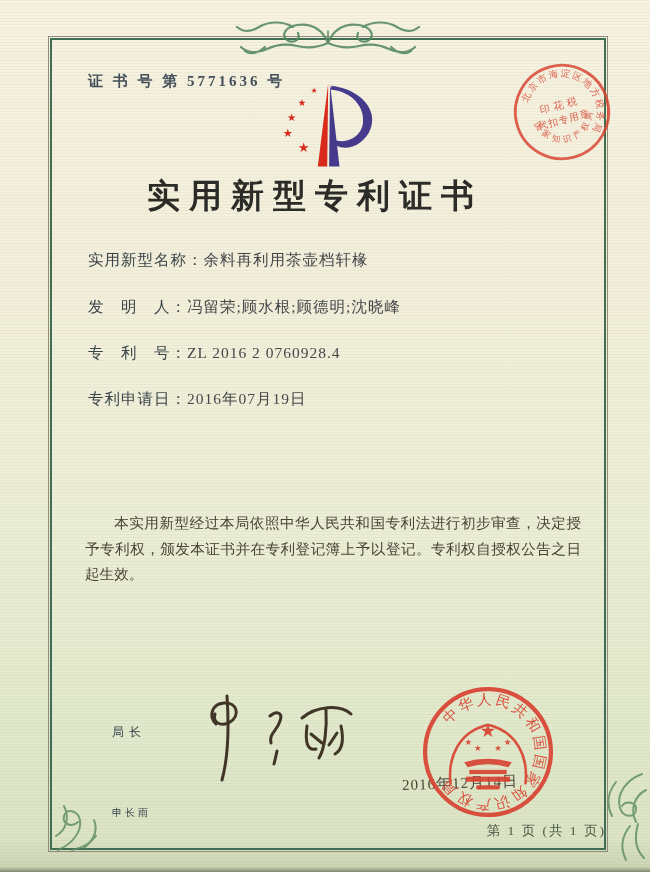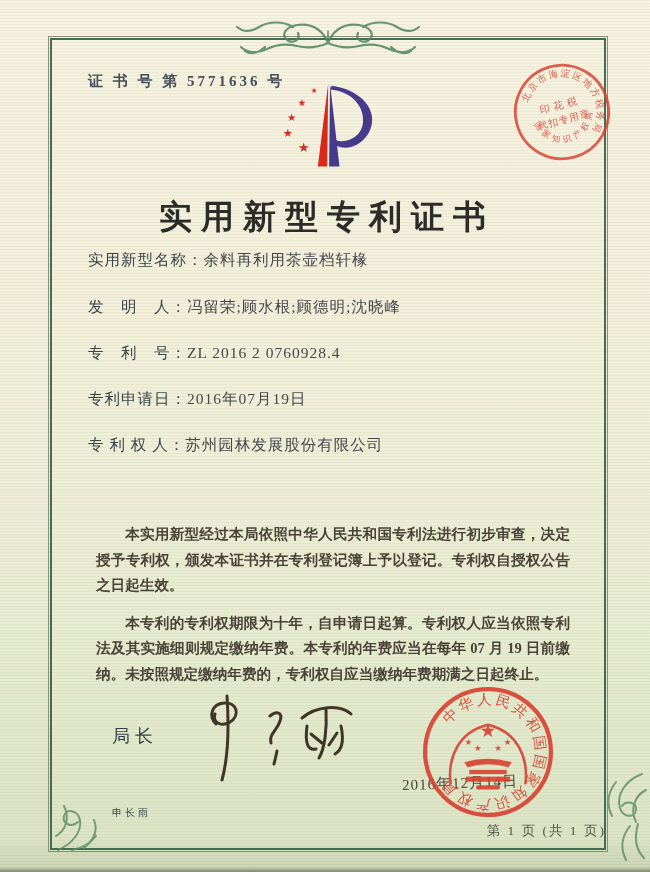--- a/index.html
+++ b/index.html
@@ -6,28 +6,28 @@
   body{width:650px;height:872px;overflow:hidden;font-family:"Liberation Serif","DejaVu Serif",serif;}
   .page{
     position:relative;width:650px;height:872px;overflow:hidden;
     background:
       repeating-linear-gradient(180deg, rgba(140,170,120,0.10) 0px, rgba(140,170,120,0.10) 1px, rgba(0,0,0,0) 1px, rgba(0,0,0,0) 3px),
       linear-gradient(180deg,#f7f2e1 0%,#f4efdc 30%,#eeeed8 55%,#e6ebd0 75%,#dce4c5 96%,#c9d2b2 100%);
   }
   .frame{position:absolute;left:48px;top:36px;width:558px;height:814px;border:1px solid #8f8d77;}
   .frame-inner{position:absolute;left:1px;top:1px;right:1px;bottom:1px;border:2px solid #3f6e55;}
   .cert-no{position:absolute;left:88px;top:72px;font-size:15px;letter-spacing:3px;color:#45505a;font-weight:600;}
-  .title{position:absolute;left:48px;top:174px;width:558px;text-align:center;font-size:33px;font-weight:700;letter-spacing:9px;color:#2b2b27;margin-top:21px;}
+  .title{position:absolute;left:36px;top:174px;width:558px;text-align:center;font-size:33px;font-weight:700;letter-spacing:9px;color:#2b2b27;}
   .field{position:absolute;left:88px;font-size:15.5px;letter-spacing:1px;color:#3b4549;white-space:nowrap;}
   .f0{top:250px}.f1{top:297px}.f2{top:343px}.f3{top:389px}.f4{top:435px}.f5{top:481px}
   .field .lbl{color:#3b4549;}
   .field .val{color:#45474b;}
   .body-text{position:absolute;left:84px;top:510px;width:498px;color:#4a4237;font-size:14.6px;line-height:25.5px;text-align:justify;}
-  .body-text p{margin:12px;text-indent:2em;font-weight:bold;}
-  .issuer-role{position:absolute;left:112px;top:724px;font-size:18px;letter-spacing:5px;color:#333f49;}
+  .body-text p{margin:1px;text-indent:2em;}
+  .issuer-role{position:absolute;left:112px;top:724px;font-size:12px;letter-spacing:5px;color:#333f49;}
   .issuer-name{position:absolute;left:112px;top:774px;font-size:10px;letter-spacing:3px;color:#333f49;margin-top:32px;}
   .seal-date{position:absolute;left:402px;top:774px;font-size:15px;letter-spacing:1px;color:#4a4336;transform:rotate(-2deg);}
   .footer{position:absolute;left:48px;top:822px;width:558px;text-align:right;font-size:13.5px;letter-spacing:2px;color:#4c5a46;}
   .logo{position:absolute;left:272px;top:80px;}
   .stamp{position:absolute;left:506px;top:56px;transform:rotate(-15deg);opacity:.82;}
   .seal{position:absolute;left:420px;top:684px;opacity:.9;}
   .signature{position:absolute;left:190px;top:688px;}
   .orn-top{position:absolute;left:213px;top:13px;}
   .orn-bl{position:absolute;left:52px;top:778px;opacity:.8;}
   .orn-br{position:absolute;left:572px;top:766px;opacity:.8;}
@@ -105,27 +105,23 @@
   </div>
   <div class="field f1">
     <span class="lbl">发　明　人：</span><span class="val">冯留荣;顾水根;顾德明;沈晓峰</span>
   </div>
   <div class="field f2">
     <span class="lbl">专　利　号：</span><span class="val">ZL 2016 2 0760928.4</span>
   </div>
   <div class="field f3">
     <span class="lbl">专利申请日：</span><span class="val">2016年07月19日</span>
   </div>
-  <div class="field f4">
-    <span class="lbl">专 利 权 人：</span><span class="val">苏州园林发展股份有限公司</span>
-  </div>
 
   <div class="body-text">
     <p>本实用新型经过本局依照中华人民共和国专利法进行初步审查，决定授予专利权，颁发本证书并在专利登记簿上予以登记。专利权自授权公告之日起生效。</p>
-    <p>本专利的专利权期限为十年，自申请日起算。专利权人应当依照专利法及其实施细则规定缴纳年费。本专利的年费应当在每年 07 月 19 日前缴纳。未按照规定缴纳年费的，专利权自应当缴纳年费期满之日起终止。</p>
   </div>
 
   <div class="issuer-role">局长</div>
   <div class="issuer-name">申长雨</div>
 
   <svg class="signature" width="175" height="100" viewBox="0 0 175 100">
     <g stroke="#413527" stroke-width="3" fill="none" stroke-linecap="round" stroke-linejoin="round">
       <path d="M26,36 C18,28 22,16 34,15 C48,14 50,28 40,34 C32,39 22,35 25,26"></path>
       <path d="M37,8 C39,38 38,70 32,92"></path>
       <path d="M80,28 C87,22 93,25 90,33 C87,43 79,45 81,55 M87,63 C86,68 85,72 84,76"></path>

